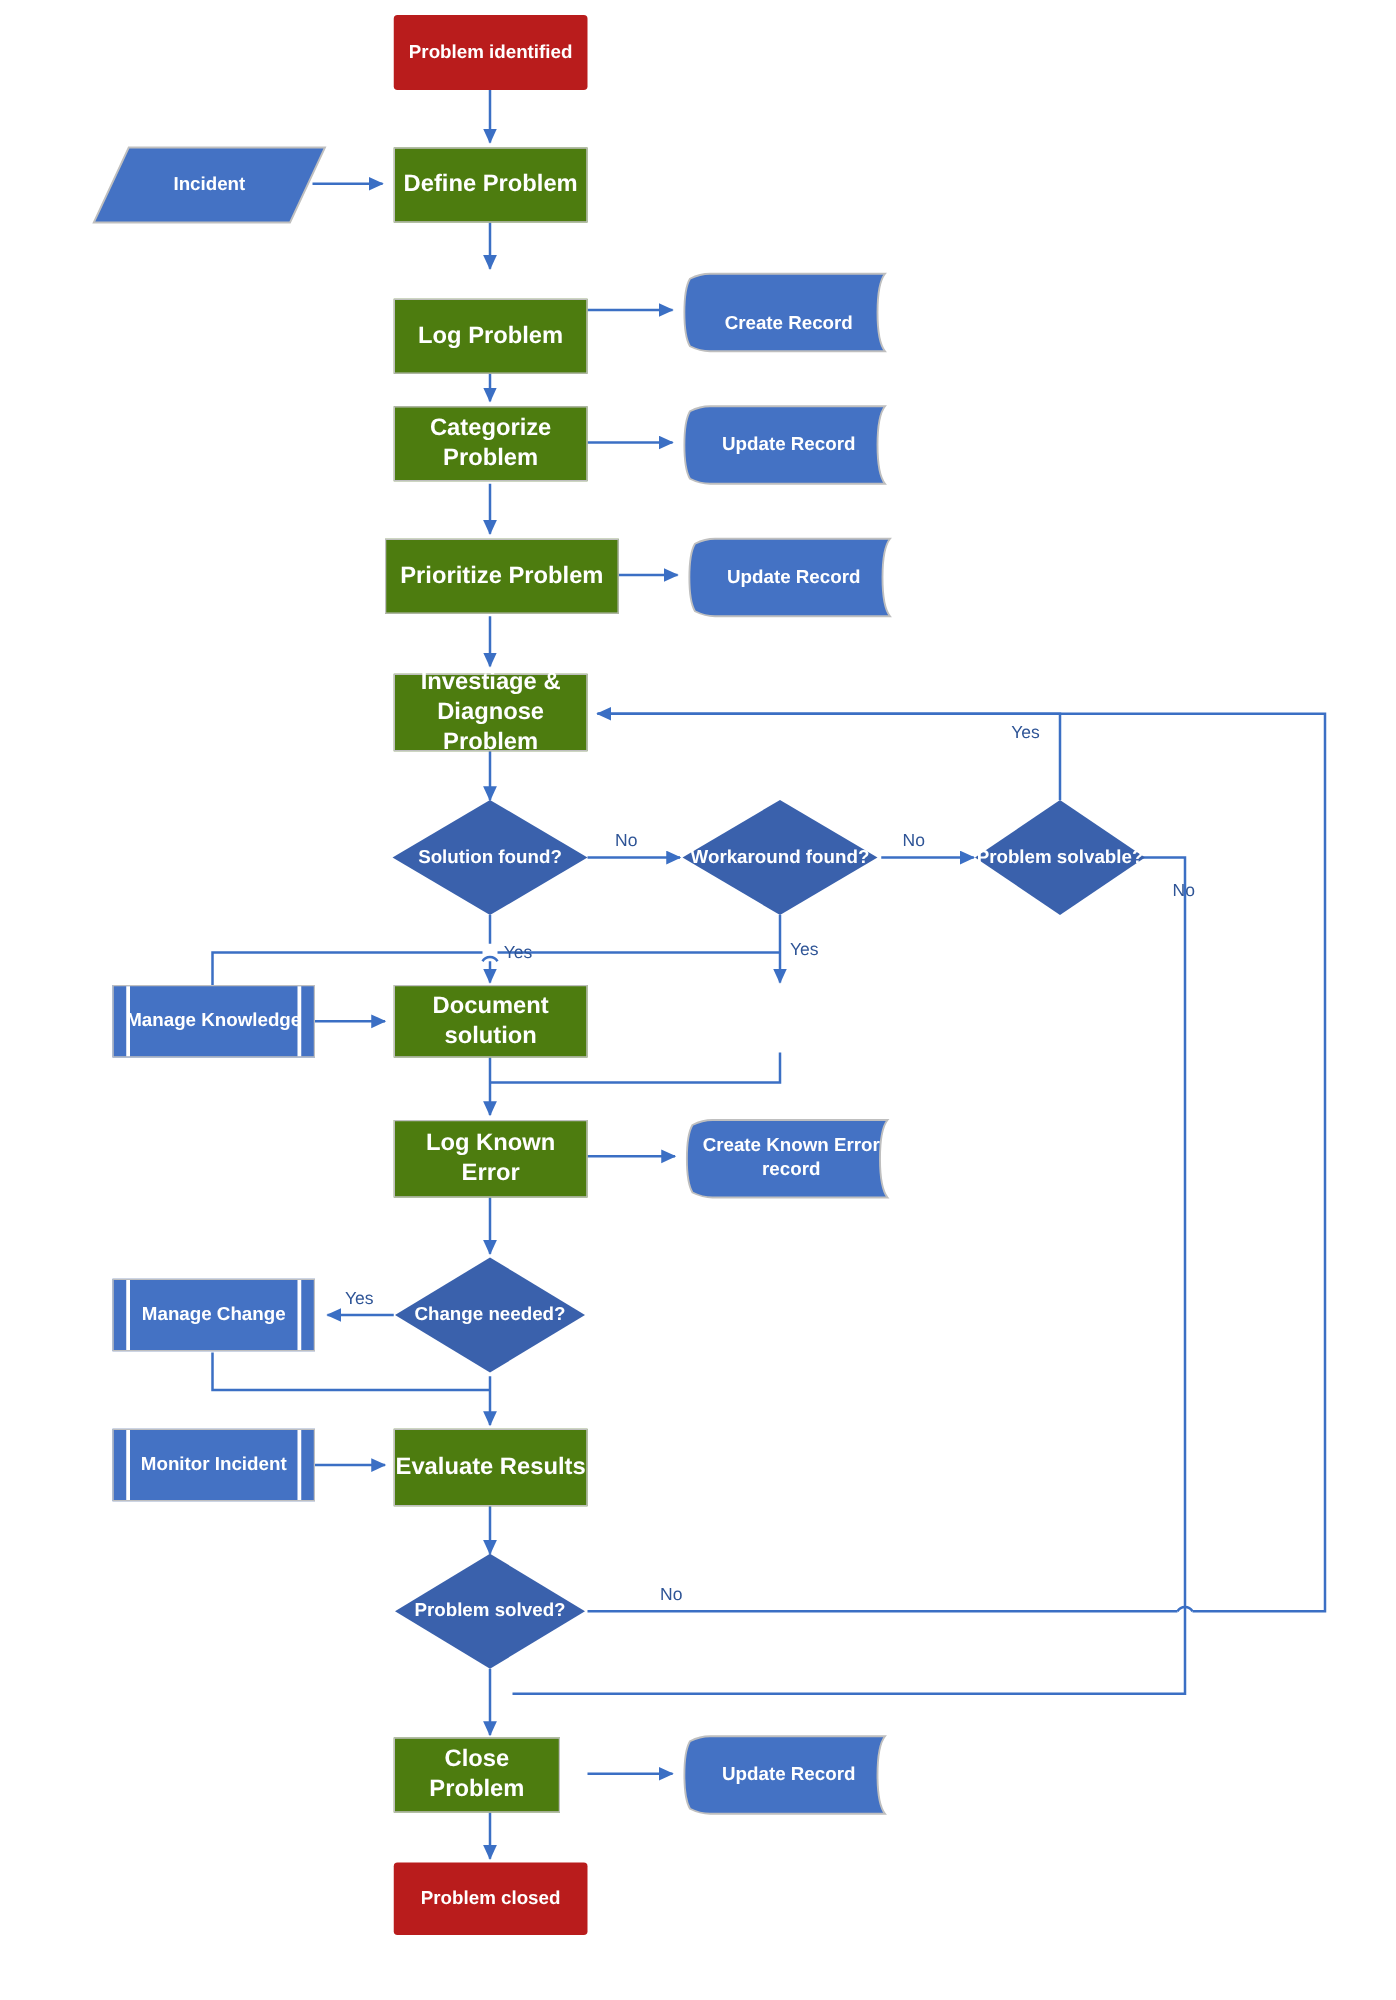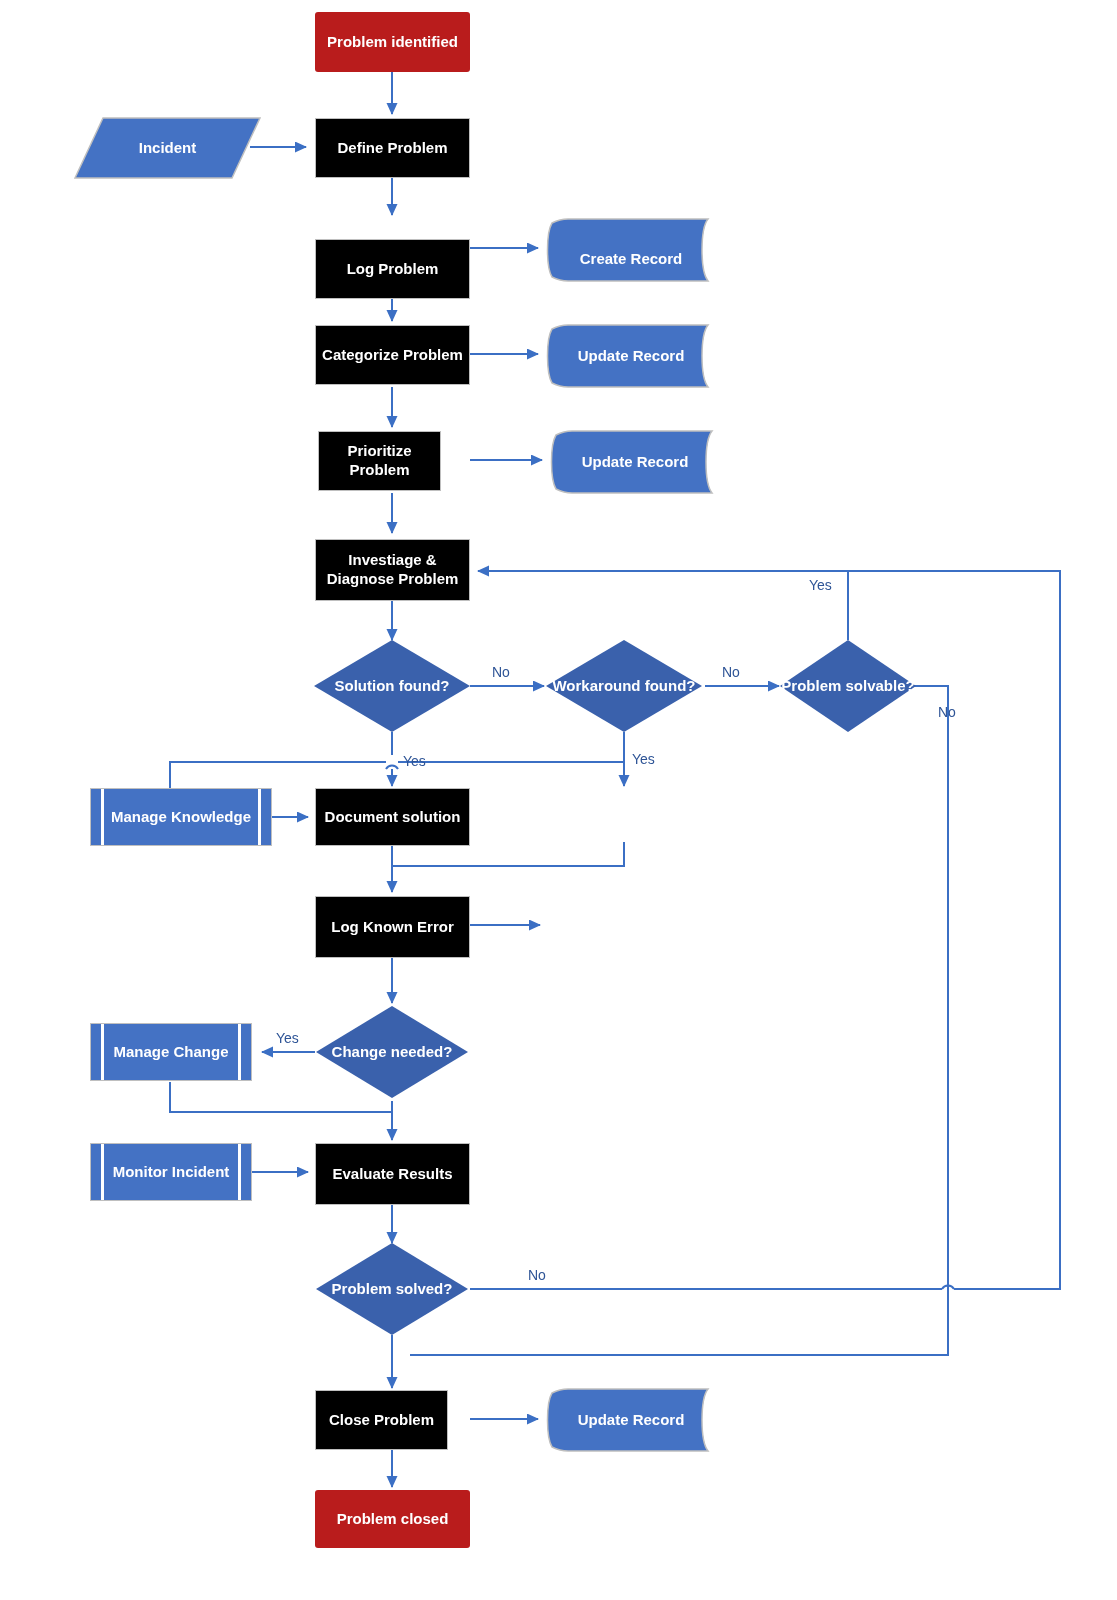--- a/index.html
+++ b/index.html
@@ -1,21 +1,21 @@
 <!DOCTYPE html>
 <html><head>
 <meta charset="utf-8">
 <style>
   html,body{margin:0;padding:0;background:#ffffff;}
   body{font-family:"Liberation Sans", sans-serif;}
   #canvas{position:relative;width:1117px;height:1600px;background:#ffffff;overflow:hidden;}
   svg.layer{position:absolute;left:0;top:0;width:1117px;height:1600px;}
   .node{position:absolute;display:flex;align-items:center;justify-content:center;text-align:center;
         color:#ffffff;font-weight:bold;line-height:1.25;box-sizing:border-box;}
-  .proc{background:#000000;border:1px solid #bfbfbf;font-size:15px;}
+  .proc{background:#4d7c0f;border:1px solid #bfbfbf;font-size:19px;}
   .term{background:#b91c1c;border-radius:3px;font-size:15px;}
   .predef{background:#4472C4;border:1px solid #bfbfbf;font-size:15px;}
   .predef .bar{position:absolute;top:0;bottom:0;width:3px;background:#ffffff;}
   .predef .bar.l1{left:10px;}
   .predef .bar.l2{right:10px;}
   .lbl{position:absolute;color:#2E5496;font-size:14px;font-weight:normal;
        font-family:Liberation Sans, sans-serif;white-space:nowrap;}
   .shp{position:absolute;}
   .shp svg{display:block;overflow:visible;}
   .shptxt{position:absolute;left:0;top:0;right:0;bottom:0;display:flex;align-items:center;
@@ -137,21 +137,21 @@
     <span>Categorize Problem</span>
   </div>
 
   <div class="shp" style="left:546px;top:325px;width:162px;height:62px;">
     <svg width="162" height="62" viewBox="0 0 162 62">
       <path d="M6,4 C6,4 14,0 22,0 L162,0 C154,10 154,52 162,62 L22,62 C14,62 6,58 6,58 C0,48 0,14 6,4 Z" fill="#4472C4" stroke="#bfbfbf" stroke-width="1.5"></path>
     </svg>
     <div class="shptxt" style="padding-left:8px;">Update Record</div>
   </div>
 
-  <div class="node proc" style="left:318px;top:431px;width:123px;height:60px;">
+  <div class="node proc" style="left:308px;top:431px;width:187px;height:60px;">
     <span>Prioritize Problem</span>
   </div>
 
   <div class="shp" style="left:550px;top:431px;width:162px;height:62px;">
     <svg width="162" height="62" viewBox="0 0 162 62">
       <path d="M6,4 C6,4 14,0 22,0 L162,0 C154,10 154,52 162,62 L22,62 C14,62 6,58 6,58 C0,48 0,14 6,4 Z" fill="#4472C4" stroke="#bfbfbf" stroke-width="1.5"></path>
     </svg>
     <div class="shptxt" style="padding-left:8px;">Update Record</div>
   </div>
 
@@ -173,35 +173,41 @@
     <div class="shptxt">Workaround found?</div>
   </div>
 
   <div class="shp" style="left:780px;top:640px;width:136px;height:92px;">
     <svg width="136" height="92" viewBox="0 0 136 92">
       <polygon points="68,0 136,46 68,92 0,46" fill="#3A61AC"></polygon>
     </svg>
     <div class="shptxt">Problem solvable?</div>
   </div>
 
-  <div class="node predef" style="left:90px;top:788px;width:182px;height:58px;position:absolute;">
+  <div class="node predef" style="left:90px;top:788px;width:162px;height:58px;position:absolute;">
     <span class="bar l1"></span>
     <span class="bar l2"></span>
     <span>Manage Knowledge</span>
   </div>
 
   <div class="node proc" style="left:315px;top:788px;width:155px;height:58px;">
     <span>Document solution</span>
   </div>
 
 
   <div class="node proc" style="left:315px;top:896px;width:155px;height:62px;">
     <span>Log Known Error</span>
   </div>
 
+  <div class="shp" style="left:548px;top:896px;width:162px;height:62px;">
+    <svg width="162" height="62" viewBox="0 0 162 62">
+      <path d="M6,4 C6,4 14,0 22,0 L162,0 C154,10 154,52 162,62 L22,62 C14,62 6,58 6,58 C0,48 0,14 6,4 Z" fill="#4472C4" stroke="#bfbfbf" stroke-width="1.5"></path>
+    </svg>
+    <div class="shptxt" style="padding-left:8px;">Create Known Error record</div>
+  </div>
 
   <div class="node predef" style="left:90px;top:1023px;width:162px;height:58px;">
     <span class="bar l1"></span>
     <span class="bar l2"></span>
     <span>Manage Change</span>
   </div>
 
   <div class="shp" style="left:316px;top:1006px;width:152px;height:92px;">
     <svg width="152" height="92" viewBox="0 0 152 92">
       <polygon points="76,0 152,46 76,92 0,46" fill="#3A61AC"></polygon>

